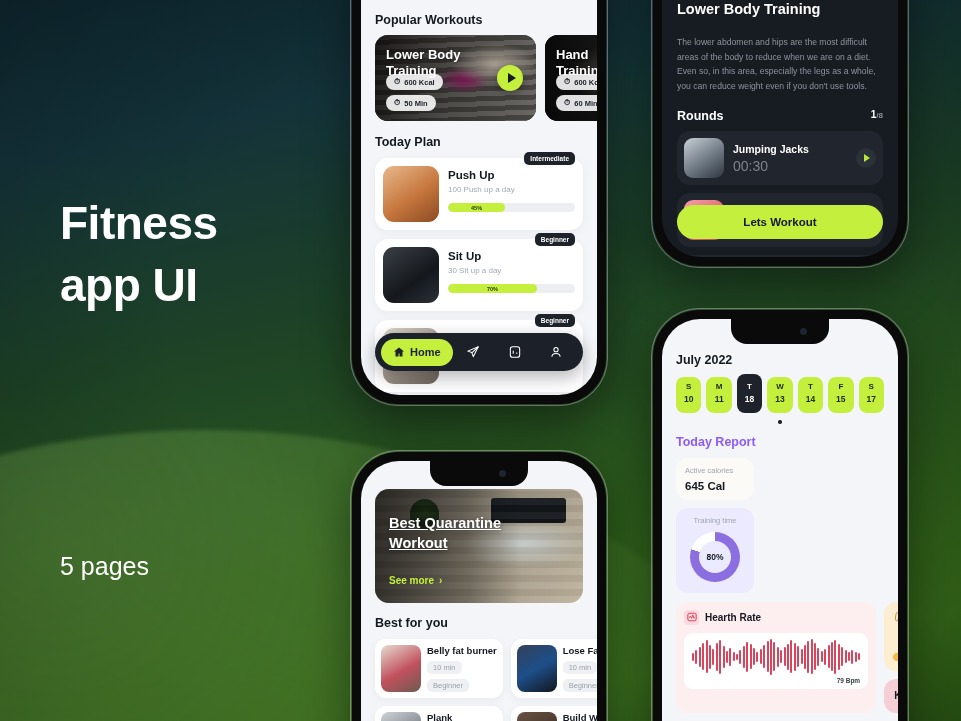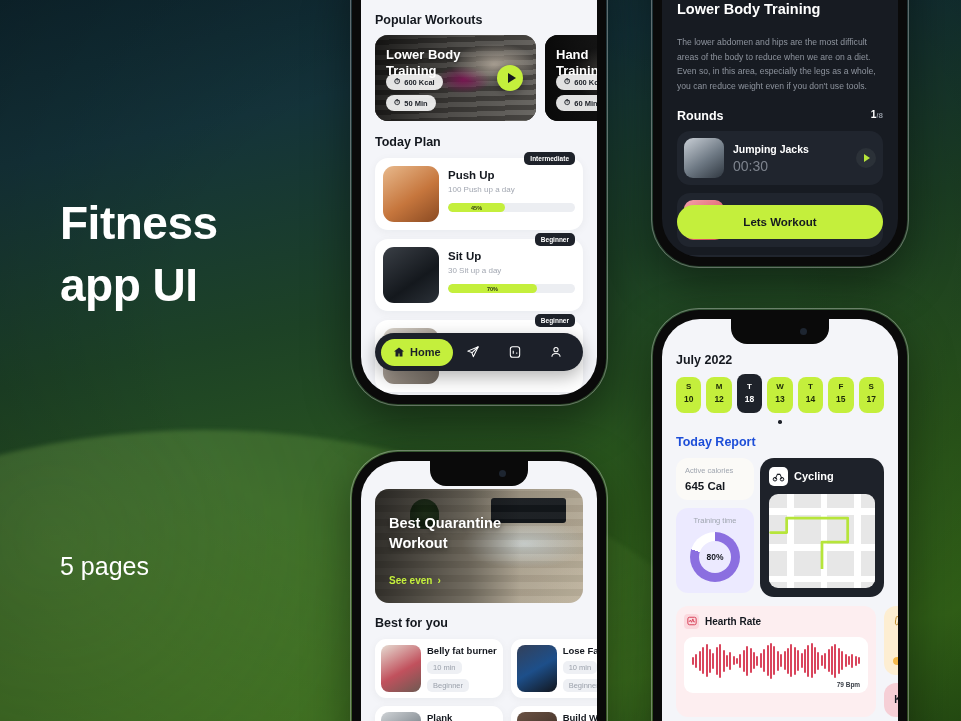--- a/index.html
+++ b/index.html
@@ -231,21 +231,21 @@
     position: absolute; inset: 0;
     background:
       linear-gradient(90deg, rgba(0,0,0,.62) 0%, rgba(0,0,0,.34) 45%, rgba(0,0,0,.06) 70%),
       repeating-linear-gradient(0deg, rgba(255,255,255,.05) 0 7px, rgba(0,0,0,.05) 7px 14px);
   }
   .hero-card .tv { position: absolute; left: 56%; top: 8%; width: 36%; height: 22%; background: #14181c; border-radius: 3px; }
   .hero-card .plant { position: absolute; left: 17%; top: 9%; width: 14%; height: 26%; background: radial-gradient(ellipse,#2c4a22,#1b2f16); border-radius: 50% 50% 40% 40%; }
   .hero-card h2 {
     position: absolute; left: 14px; top: 24px;
     color: #fff; font-size: 14.5px; font-weight: 700; line-height: 20px;
-    white-space: pre-line; text-shadow: 0 2px 5px rgba(0,0,0,.45);
+    white-space: pre-line; text-shadow: 0 2px 5px rgba(0,0,0,.45); text-decoration: underline;
   }
   .see-more {
     position: absolute; left: 14px; bottom: 17px;
     color: #c4ef3c; font-size: 10px; font-weight: 700;
     display: flex; align-items: center; gap: 5px;
   }
   .see-more .arw { font-size: 10px; }
   .best-title { margin-top: 13px; }
   .best-grid { display: grid; grid-template-columns: 1fr 1fr; gap: 8px; margin-top: 9px; }
   .best-card {
@@ -273,21 +273,21 @@
   .days { display: flex; gap: 5px; margin-top: 10px; }
   .day {
     flex: 1; min-width: 0;
     background: #c4ef3c; border-radius: 8px;
     padding: 5px 0 6px; text-align: center; color: #1d2a08;
   }
   .day.sel { background: #1e222a; color: #fff; padding: 8px 0 9px; margin-top: -3px; }
   .day .dow { font-size: 8px; font-weight: 700; }
   .day .dnum { font-size: 8.5px; font-weight: 700; margin-top: 3px; }
   .dot-ind { width: 3.5px; height: 3.5px; border-radius: 50%; background: #1e222a; margin: 7px auto 0; }
-  .report-title { margin-top: 11px; font-size: 12.5px; font-weight: 700; color: #1d4ed8; }
+  .report-title { margin-top: 11px; font-size: 12.5px; font-weight: 700; color: #8b5cf6; }
   .rep-row { display: flex; gap: 6px; margin-top: 9px; }
   .rep-left { width: 78px; flex: 0 0 auto; }
   .card-cal { background: #fbfaf7; border-radius: 12px; padding: 8px 9px; }
   .mini-label { font-size: 7.5px; color: #a0a6b0; }
   .mini-value { font-size: 11.5px; font-weight: 700; color: #14181f; margin-top: 5px; }
   .card-train {
     background: #eceaff; border-radius: 12px; padding: 8px 9px 11px;
     margin-top: 8px; text-align: center;
   }
   .ring-wrap { display: flex; justify-content: center; margin-top: 7px; }
@@ -523,21 +523,21 @@
         <i></i>
       </div>
     <div class="ph3-body">
       <div class="hero-card">
         <div class="tv"></div>
         <div class="plant"></div>
         <div class="wall"></div>
         <h2>Best Quarantine
 Workout</h2>
         <div class="see-more">
-          <span>See even</span>
+          <span>See more</span>
           <span class="arw">›</span>
         </div>
       </div>
 
       <div class="sec-title best-title">Best for you</div>
 
       <div class="best-grid">
         <div class="best-card">
           <div class="best-thumb bt-1"></div>
           <div class="best-meta">
@@ -579,21 +579,21 @@
     <div class="ph4-body">
       <div class="month">July 2022</div>
 
       <div class="days">
         <div class="day">
             <div class="dow">S</div>
             <div class="dnum">10</div>
           </div>
         <div class="day">
             <div class="dow">M</div>
-            <div class="dnum">12</div>
+            <div class="dnum">11</div>
           </div>
         <div class="day sel">
             <div class="dow">T</div>
             <div class="dnum">18</div>
           </div>
         <div class="day">
             <div class="dow">W</div>
             <div class="dnum">13</div>
           </div>
         <div class="day">
@@ -622,45 +622,20 @@
           <div class="card-train">
             <div class="mini-label">Training time</div>
             <div class="ring-wrap">
               <div class="ring" id="ring" style="background: conic-gradient(rgb(139, 111, 224) 0%, rgb(139, 111, 224) 80%, rgb(255, 255, 255) 80%, rgb(255, 255, 255) 100%);">
                 <span class="pct">80%</span>
               </div>
             </div>
           </div>
         </div>
 
-        <div class="card-cycle">
-          <div class="cycle-head">
-            <div class="cycle-icon">
-              <svg width="13" height="13" viewBox="0 0 24 24" fill="none" stroke="#14181f" stroke-width="1.8">
-                  <circle cx="5.5" cy="17" r="3.3"></circle>
-                  <circle cx="18.5" cy="17" r="3.3"></circle>
-                  <path d="M5.5 17 10 8h5l3.5 9"></path>
-                  <path d="M9 8h6"></path>
-                </svg>
-            </div>
-            <div class="cycle-name">Cycling</div>
-          </div>
-          <div class="map">
-            <div class="road" style="left:0;right:0;top:14px;height:7px;"></div>
-            <div class="road" style="left:0;right:0;top:50px;height:7px;"></div>
-            <div class="road" style="left:0;right:0;top:82px;height:6px;"></div>
-            <div class="road" style="top:0;bottom:0;left:18px;width:7px;"></div>
-            <div class="road" style="top:0;bottom:0;left:52px;width:6px;"></div>
-            <div class="road" style="top:0;bottom:0;left:85px;width:7px;"></div>
-
-            <svg class="route" viewBox="0 0 132 94" preserveAspectRatio="none">
-              <polyline points="2,48 22,48 22,30 98,30 98,60 66,60 66,94" fill="none" stroke="#b6e53a" stroke-width="3.4" stroke-linejoin="round" stroke-linecap="round"></polyline>
-            </svg>
-          </div>
-        </div>
       </div>
 
       <div class="bot-row">
         <div class="card-hr">
           <div class="hr-head">
             <div class="hr-icon">
               <svg width="10" height="10" viewBox="0 0 24 24" fill="none" stroke="#d9455c" stroke-width="2.4">
                   <rect x="2" y="3" width="20" height="18" rx="4"></rect>
                   <path d="M5 14l3-4 3 5 3-8 2 7h3"></path>
                 </svg>

